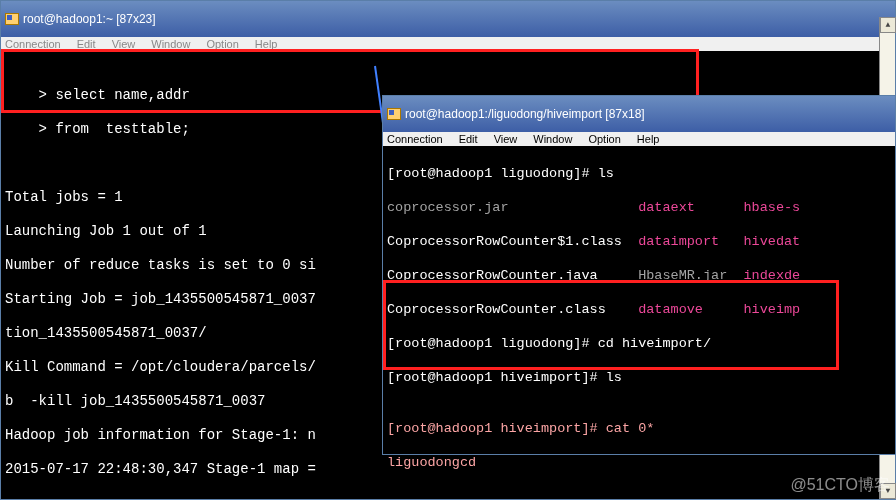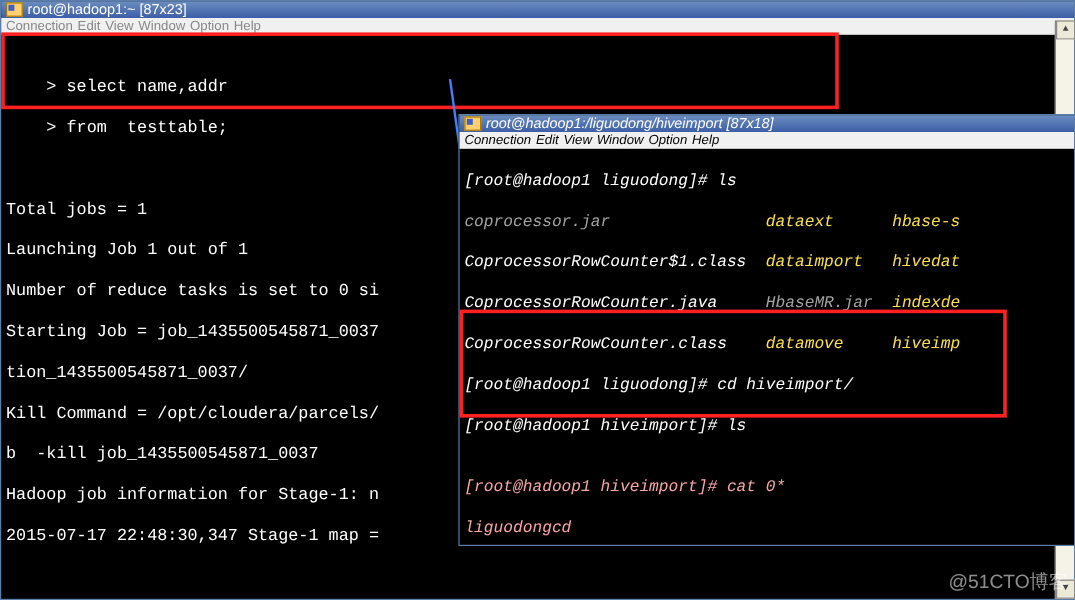--- a/index.html
+++ b/index.html
@@ -1,29 +1,29 @@
 <!DOCTYPE html>
 <html><head>
 <meta charset="utf-8">
 <style>
   * { margin:0; padding:0; box-sizing:border-box; }
   body { width:896px; height:500px; background:#fff; font-family:"Courier New",monospace; font-size:14px; position:relative; overflow:hidden; }
   .win { position:absolute; background:#000; color:#fff; border:1px solid #5a7ea8; }
-  .titlebar { background:linear-gradient(to bottom,#6b8dc0,#3d5ea6); color:#fff; font-family:Arial,sans-serif; font-size:12px; padding:0 4px; display:flex; align-items:center; gap:4px; }
-  .menubar { background:#f0f0f0; font-family:Arial,sans-serif; font-size:11px; padding:1px 4px; color:#888; display:flex; gap:4px; }
+  .titlebar { background:linear-gradient(to bottom,#6b8dc0,#3d5ea6); color:#fff; font-family:Arial,sans-serif; font-size:12px; padding:11px 4px; display:flex; align-items:center; gap:4px; }
+  .menubar { background:#f0f0f0; font-family:Arial,sans-serif; font-size:11px; padding:1px 4px; color:#888; display:flex; gap:16px; }
   .menubar.active { color:#000; }
   .icon-putty { width:14px; height:12px; background:#ffd070; border:1px solid #aa7700; display:inline-block; }
   .icon-putty::before { content:""; display:block; width:5px; height:5px; background:#4060c0; margin:1px; }
   .termbody { padding:2px 4px; line-height:17px; white-space:pre; font-size:14px; position:relative; }
   .hl-red { position:absolute; border:3px solid #ff2020; pointer-events:none; }
   .scrollbar { position:absolute; right:0; top:16px; bottom:0; width:16px; background:#ece9d8; border-left:1px solid #888; }
   .sb-btn { width:16px; height:16px; background:#ece9d8; border:1px solid #888; font-size:8px; text-align:center; line-height:14px; color:#444; }
   .sb-track { flex:1; background:#f5f3e8; }
   .scrollbar{display:flex;flex-direction:column;}
-  .cyan { color:#fde047;text-align:right; }
+  .cyan { color:#ec4899;text-align:right; }
   .red  { color:#a3a3a3; }
   .yellow { color:#fca5a5; }
   .blue-line { position:absolute; width:2px; background:#4080ff; transform-origin:top; }
   .watermark { position:absolute; right:6px; bottom:4px; color:rgba(255,255,255,0.55); font-family:Arial,sans-serif; font-size:16px; }
 </style>
 </head>
 <body>
 
 <div class="win" style="left:0; top:0; width:896px; height:500px;">
   <div class="titlebar">
@@ -66,21 +66,21 @@
   </div>
   <div class="scrollbar">
     <div class="sb-btn">▲</div>
     <div class="sb-track"></div>
     <div class="sb-btn">▼</div>
   </div>
 </div>
 
 <div class="blue-line" style="left:374px; top:66px; height:230px; transform:rotate(-8deg);"></div>
 
-<div class="win" style="left:382px; top:95px; width:514px; height:360px;font-style:italic;">
+<div class="win" style="left:382px; top:95px; width:514px; height:360px;">
   <div class="titlebar">
     <span class="icon-putty"></span>
     <span>root@hadoop1:/liguodong/hiveimport [87x18]</span>
   </div>
   <div class="menubar active">
     <span>Connection</span>
     <span>Edit</span>
     <span>View</span>
     <span>Window</span>
     <span>Option</span>

